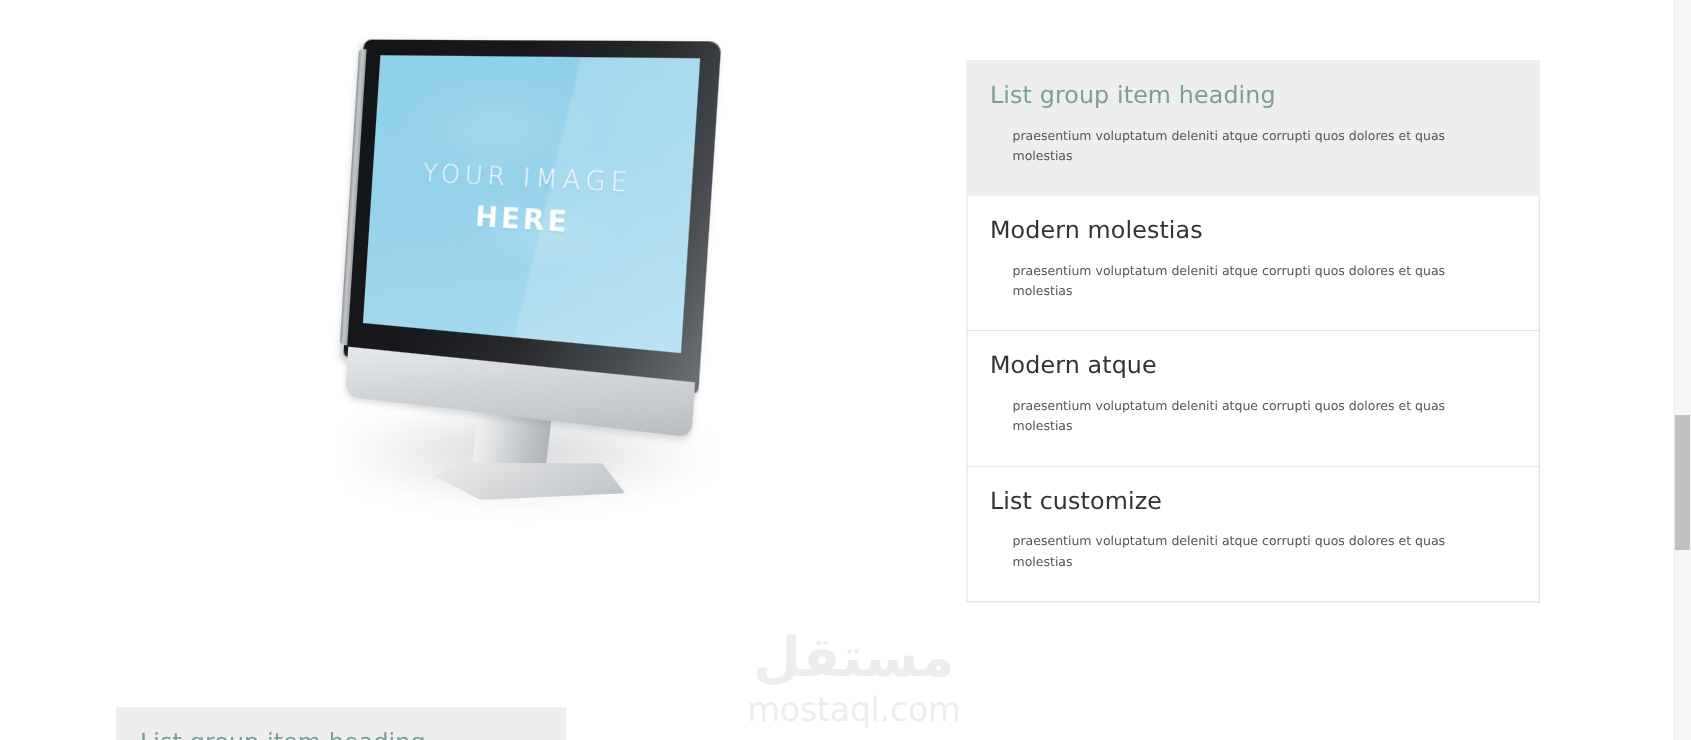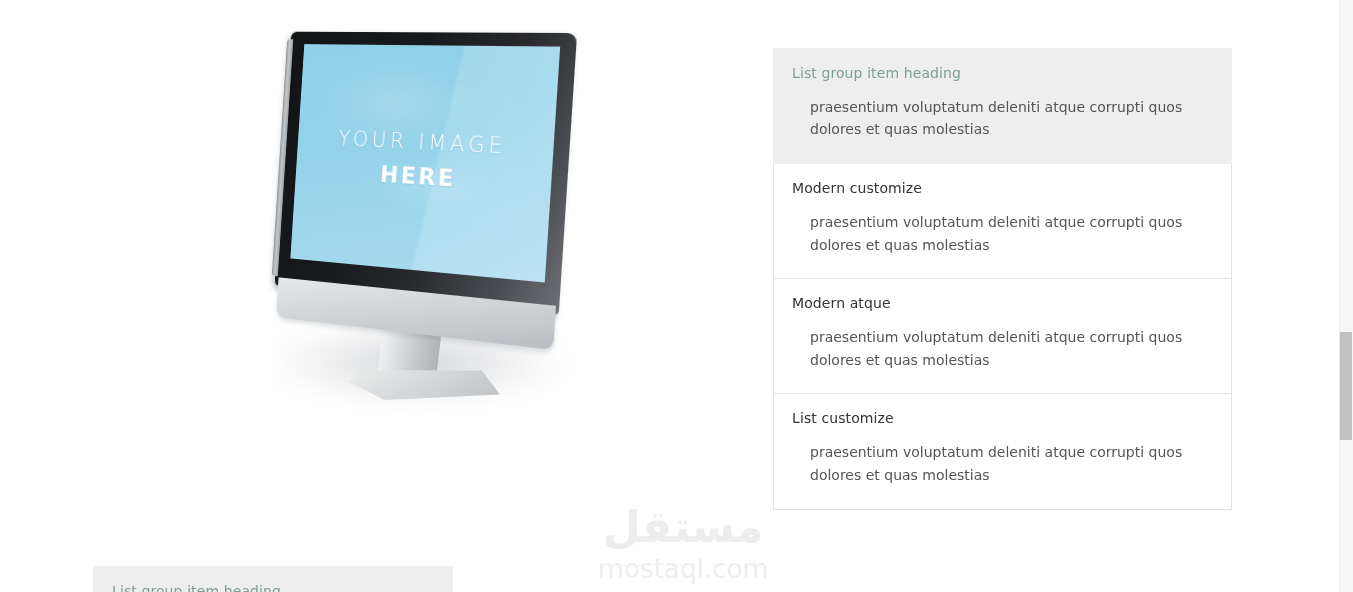--- a/index.html
+++ b/index.html
@@ -196,33 +196,33 @@
   }
   .list-item:first-child {
     border-top: 1px solid #e3e3e3;
   }
   .list-item.is-active {
     background: #eeeeee;
     border-color: #eeeeee;
   }
 
   .item-heading {
-    font-size: 14px;
+    font-size: 19px;
     font-weight: 400;
     color: #333333;
     letter-spacing: 0.1px;
     line-height: 1.2;
   }
   .list-item.is-active .item-heading {
     color: #7d9e98;
   }
 
   .item-text {
     margin: 14px 0 0 18px;
-    font-size: 14px;
+    font-size: 10px;
     line-height: 1.62;
     color: #555555;
     max-width: 390px;
   }
 
   
   #watermark {
     position: absolute;
     left: 588px;
     top: 505px;
@@ -273,21 +273,21 @@
   </div>
 
   <div id="list-group-right">
 
     <div class="list-item is-active">
       <div class="item-heading">List group item heading</div>
       <p class="item-text">praesentium voluptatum deleniti atque corrupti quos dolores et quas molestias</p>
     </div>
 
     <div class="list-item">
-      <div class="item-heading">Modern customize</div>
+      <div class="item-heading">Modern molestias</div>
       <p class="item-text">praesentium voluptatum deleniti atque corrupti quos dolores et quas molestias</p>
     </div>
 
     <div class="list-item">
       <div class="item-heading">Modern atque</div>
       <p class="item-text">praesentium voluptatum deleniti atque corrupti quos dolores et quas molestias</p>
     </div>
 
     <div class="list-item">
       <div class="item-heading">List customize</div>

